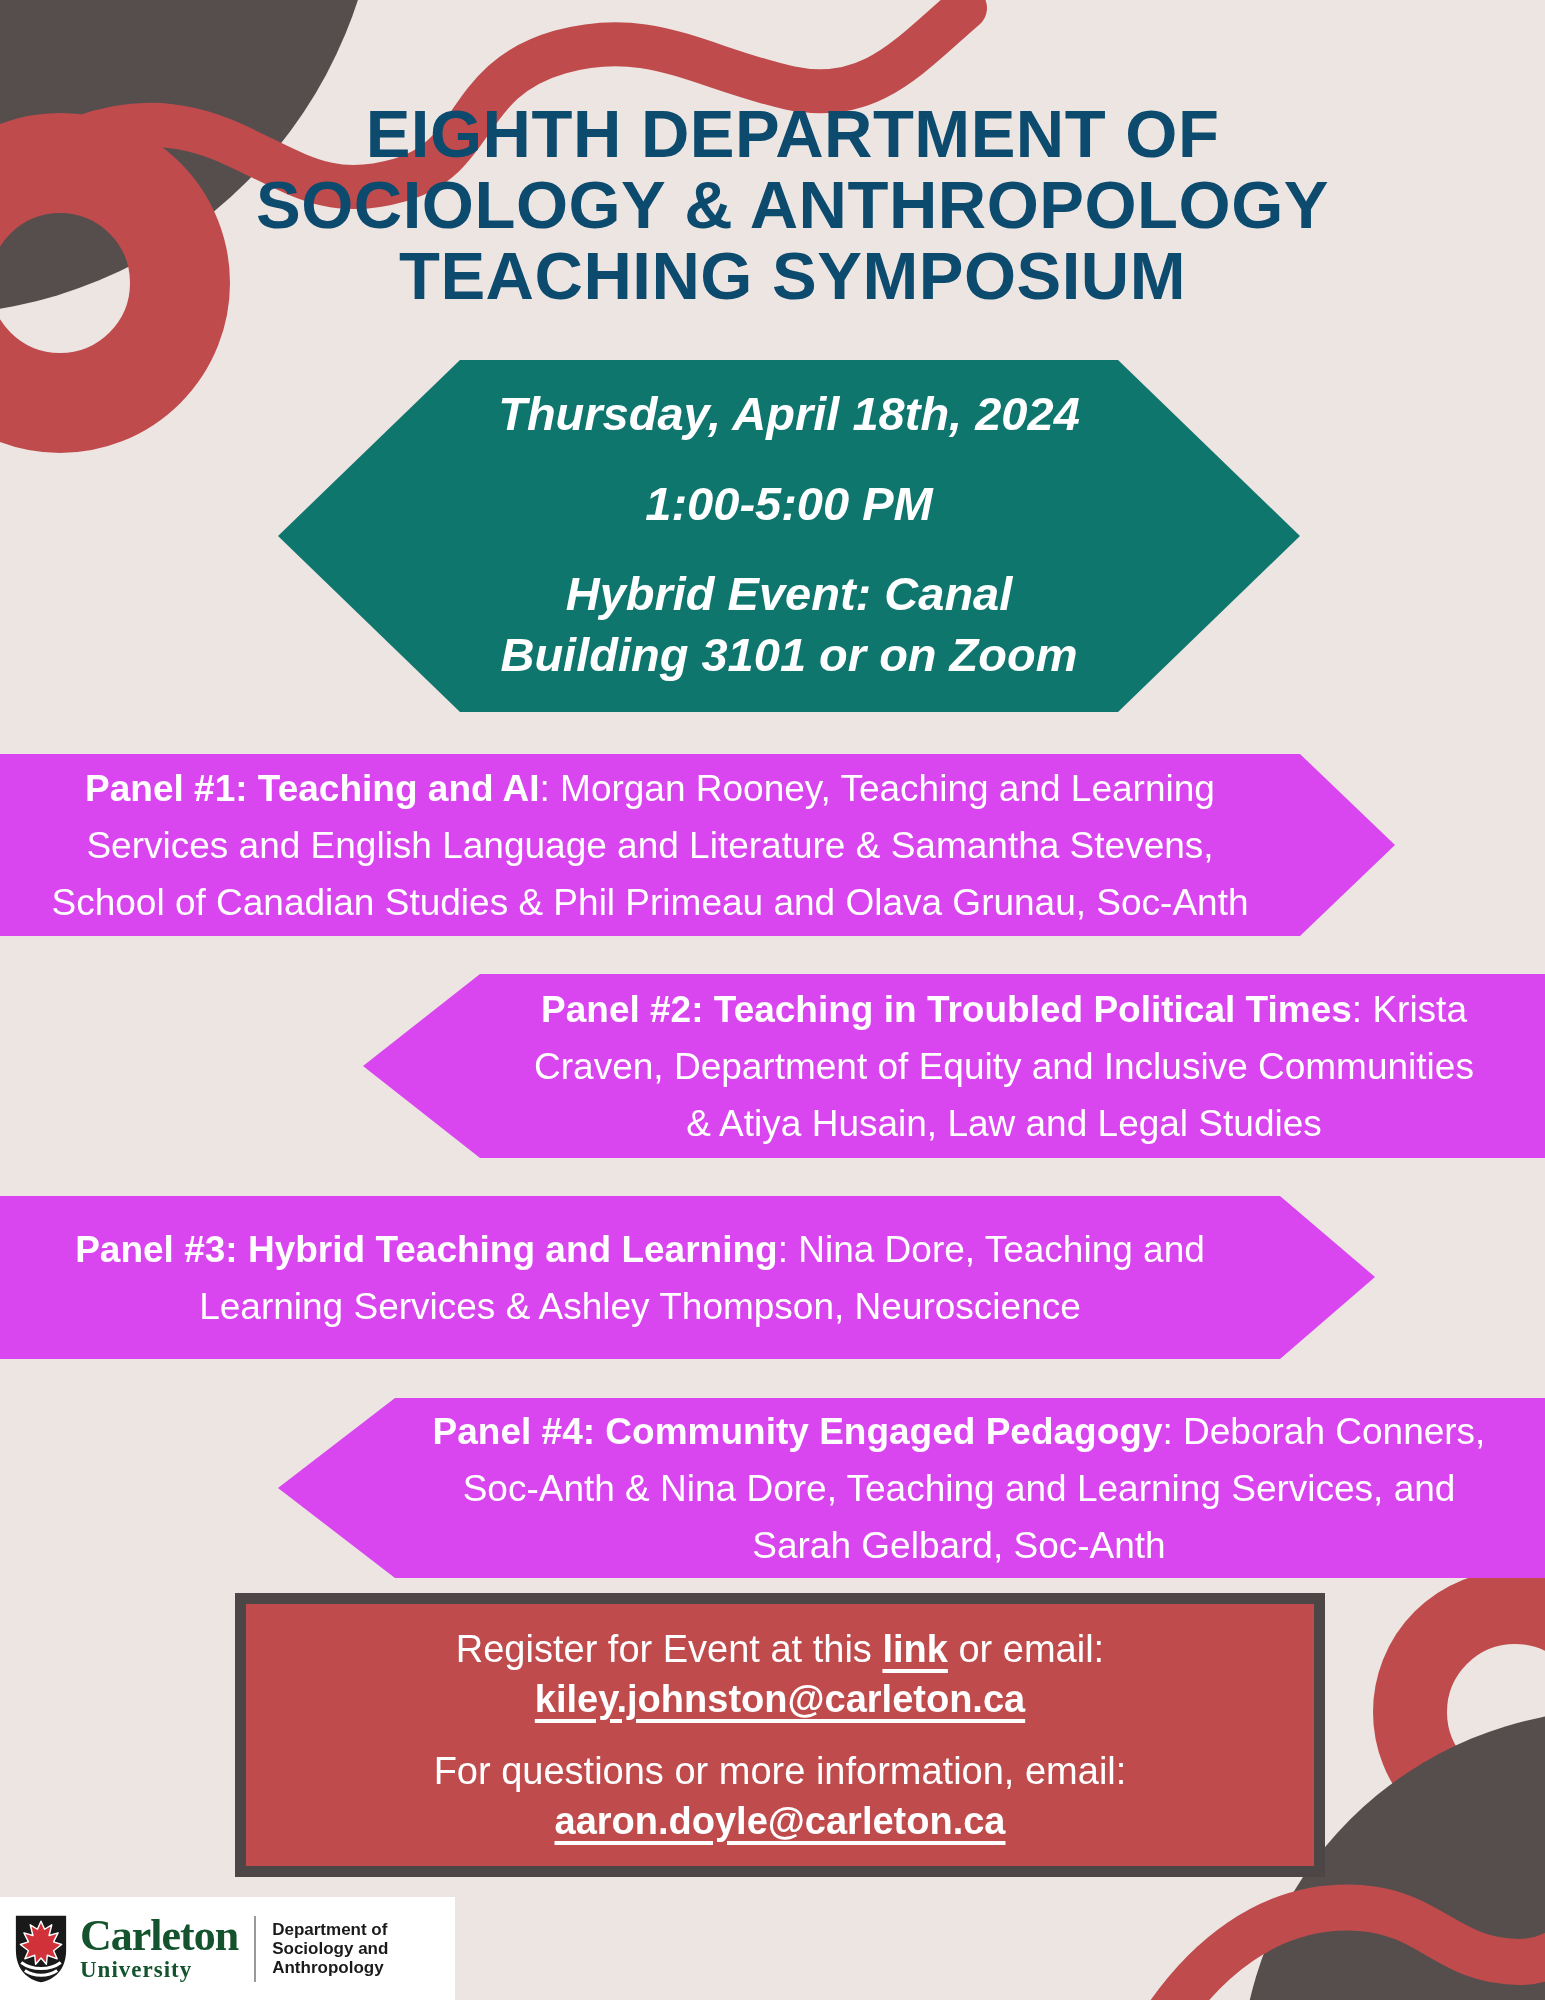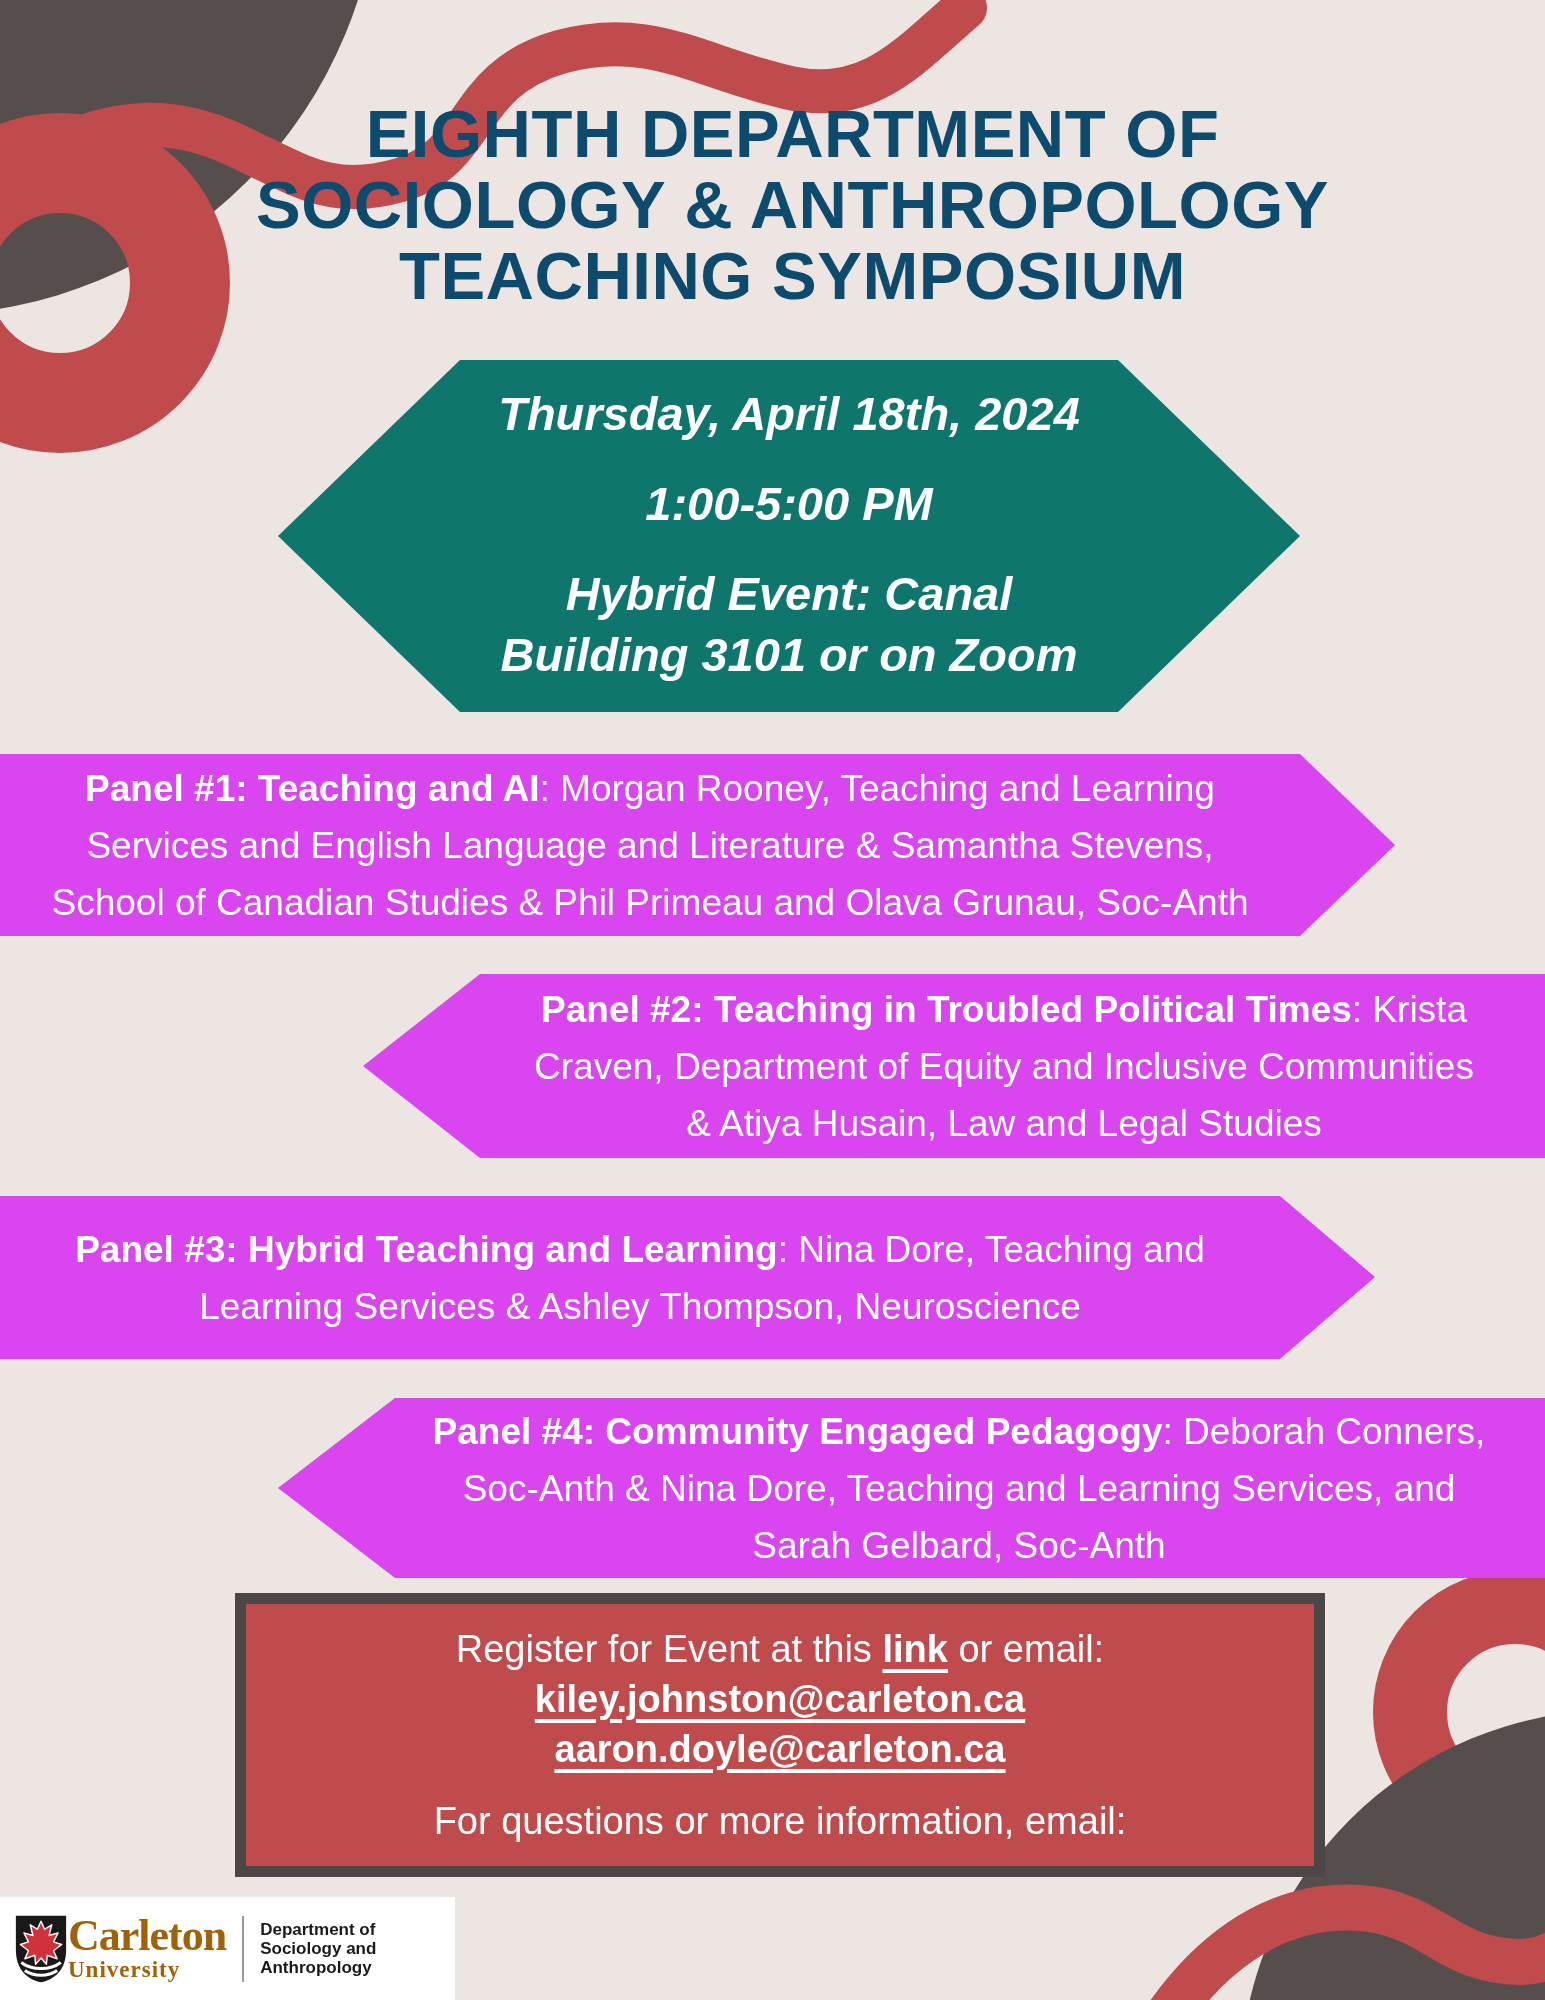--- a/index.html
+++ b/index.html
@@ -70,21 +70,21 @@
   .rline.sp{margin-top:22px;}
   .ul{font-weight:bold;text-decoration:underline;text-decoration-thickness:4px;text-underline-offset:7px;color:#fff;}
 
   
   .logoplate{
     left:0;top:1897px;width:455px;height:103px;
     background:#ffffff;
     display:flex;align-items:center;
     padding-left:14px;box-sizing:border-box;
   }
-  .wordmark{margin-left:0;color:#a16207;font-family:"Liberation Serif", serif;}
+  .wordmark{margin-left:12px;color:#14532d;font-family:"Liberation Serif", serif;}
   .wordmark .big{font-size:44px;font-weight:bold;line-height:40px;letter-spacing:-1px;}
   .wordmark .small{font-size:23px;font-weight:bold;line-height:24px;letter-spacing:1px;margin-top:2px;}
   .logodivider{width:2px;height:66px;background:#9a9a9a;margin:0 16px;}
   .dept{font-size:17px;font-weight:bold;line-height:19px;color:#1a1a1a;}
 </style>
 </head>
 <body>
 
 <div class="poster">
 
@@ -161,25 +161,25 @@
     </div>
   </div>
 
   <div class="layer register">
     <div class="rline">
       <span>Register for Event at this </span><a href="#" class="ul">link</a><span> or email:</span>
     </div>
     <div class="rline">
       <a href="#" class="ul">kiley.johnston@carleton.ca</a>
     </div>
+    <div class="rline sp">
+      <span>For questions or more information, email:</span>
+    </div>
     <div class="rline">
       <a href="#" class="ul">aaron.doyle@carleton.ca</a>
-    </div>
-    <div class="rline sp">
-      <span>For questions or more information, email:</span>
     </div>
   </div>
 
   <div class="layer logoplate">
     <svg width="54" height="70" viewBox="0 0 60 78" aria-hidden="true">
       <path d="M2 2 H58 V40 C58 62 45 73 30 76 C15 73 2 62 2 40 Z" fill="#191919"></path>
       <path d="M30 8 L34 17 L42 12 L39 24 L49 21 L44 31 L53 34 L44 41 L48 50 L37 46 L36 56 L30 49 L24 56 L23 46 L12 50 L16 41 L7 34 L16 31 L11 21 L21 24 L18 12 L26 17 Z" fill="#D13239" stroke="#ffffff" stroke-width="1.6" stroke-linejoin="round"></path>
       <path d="M8 54 C 20 63, 40 63, 52 54" fill="none" stroke="#ffffff" stroke-width="3.4"></path>
       <path d="M12 63 C 22 70, 38 70, 48 63" fill="none" stroke="#ffffff" stroke-width="3.4"></path>
     </svg>

